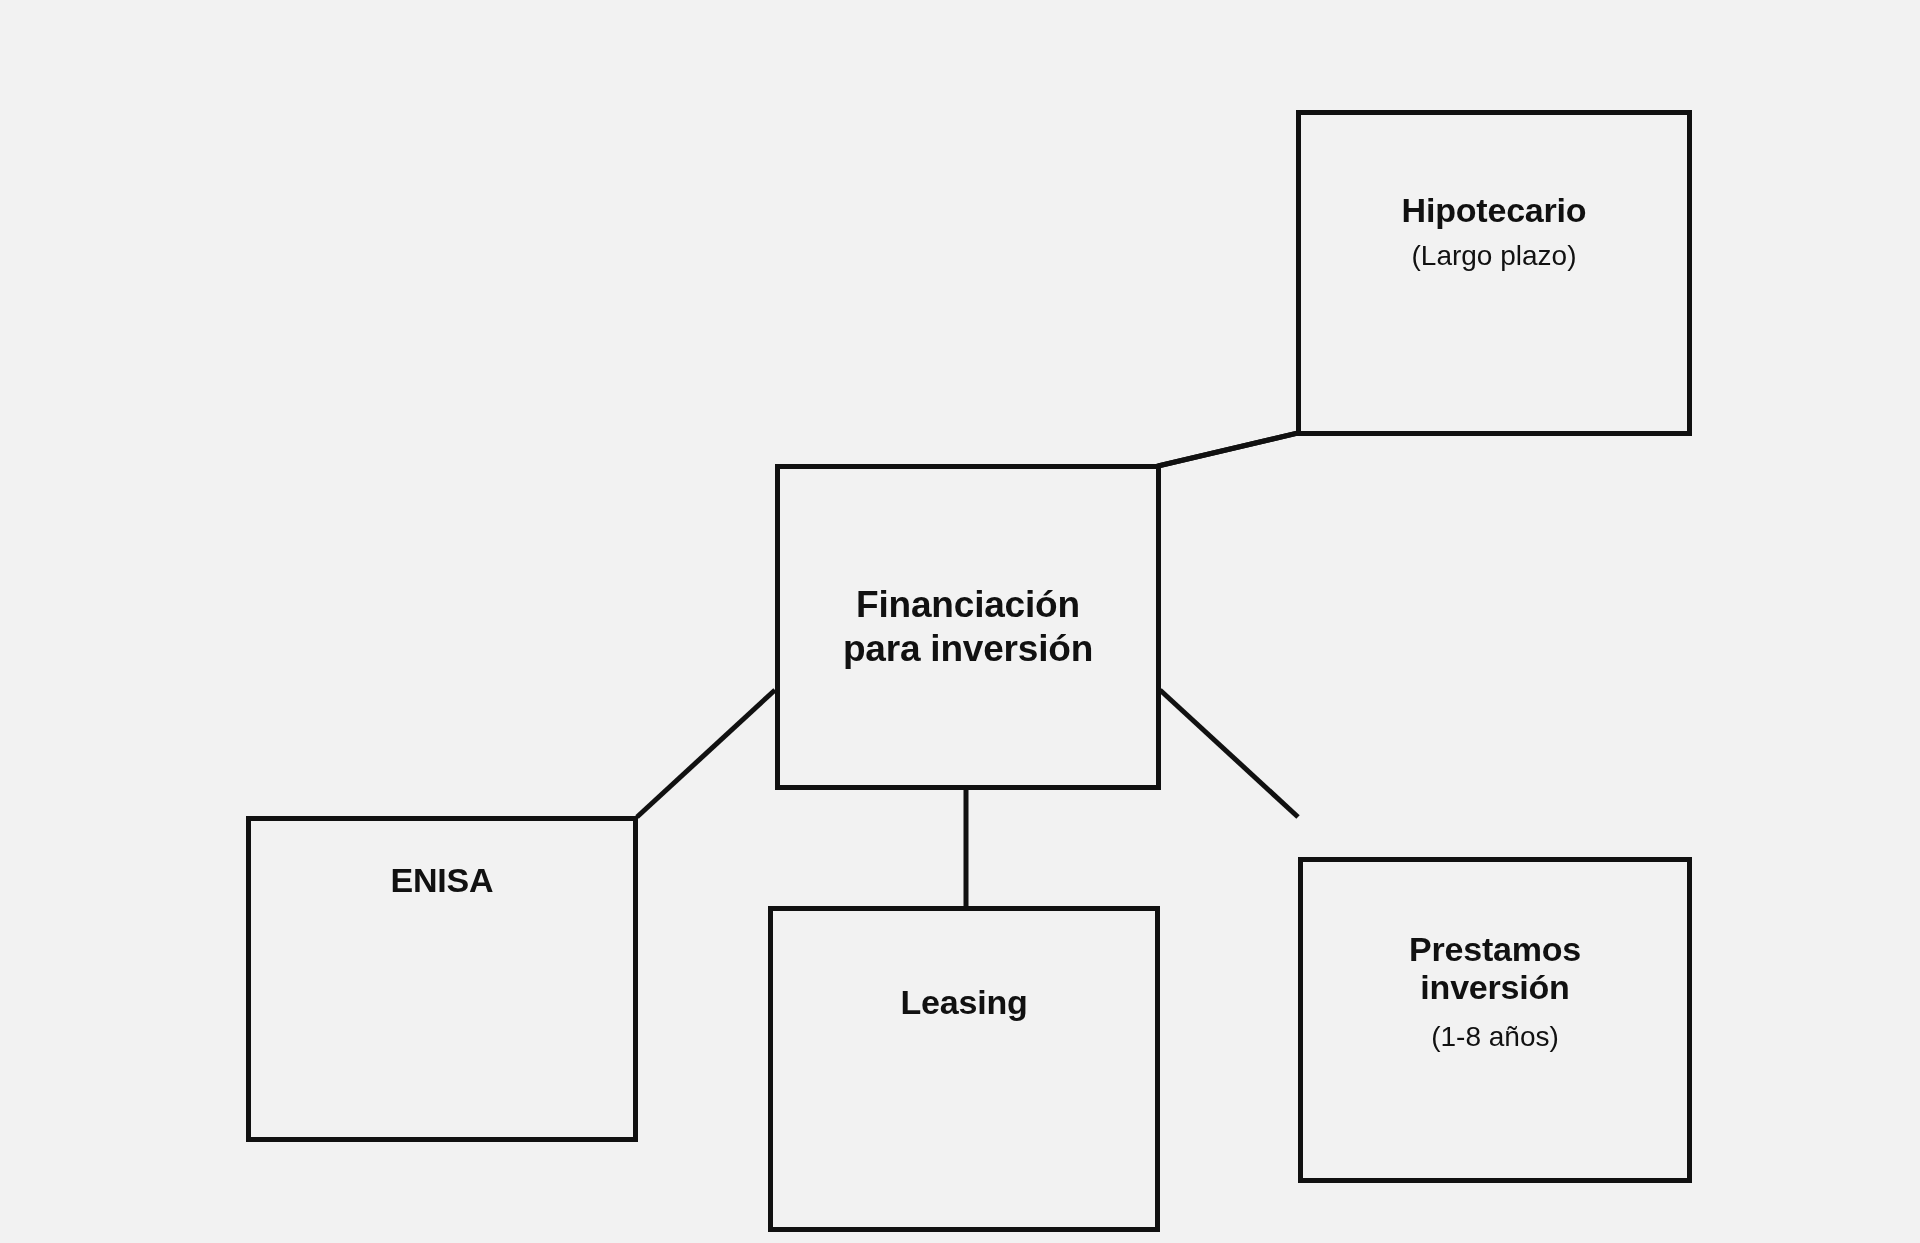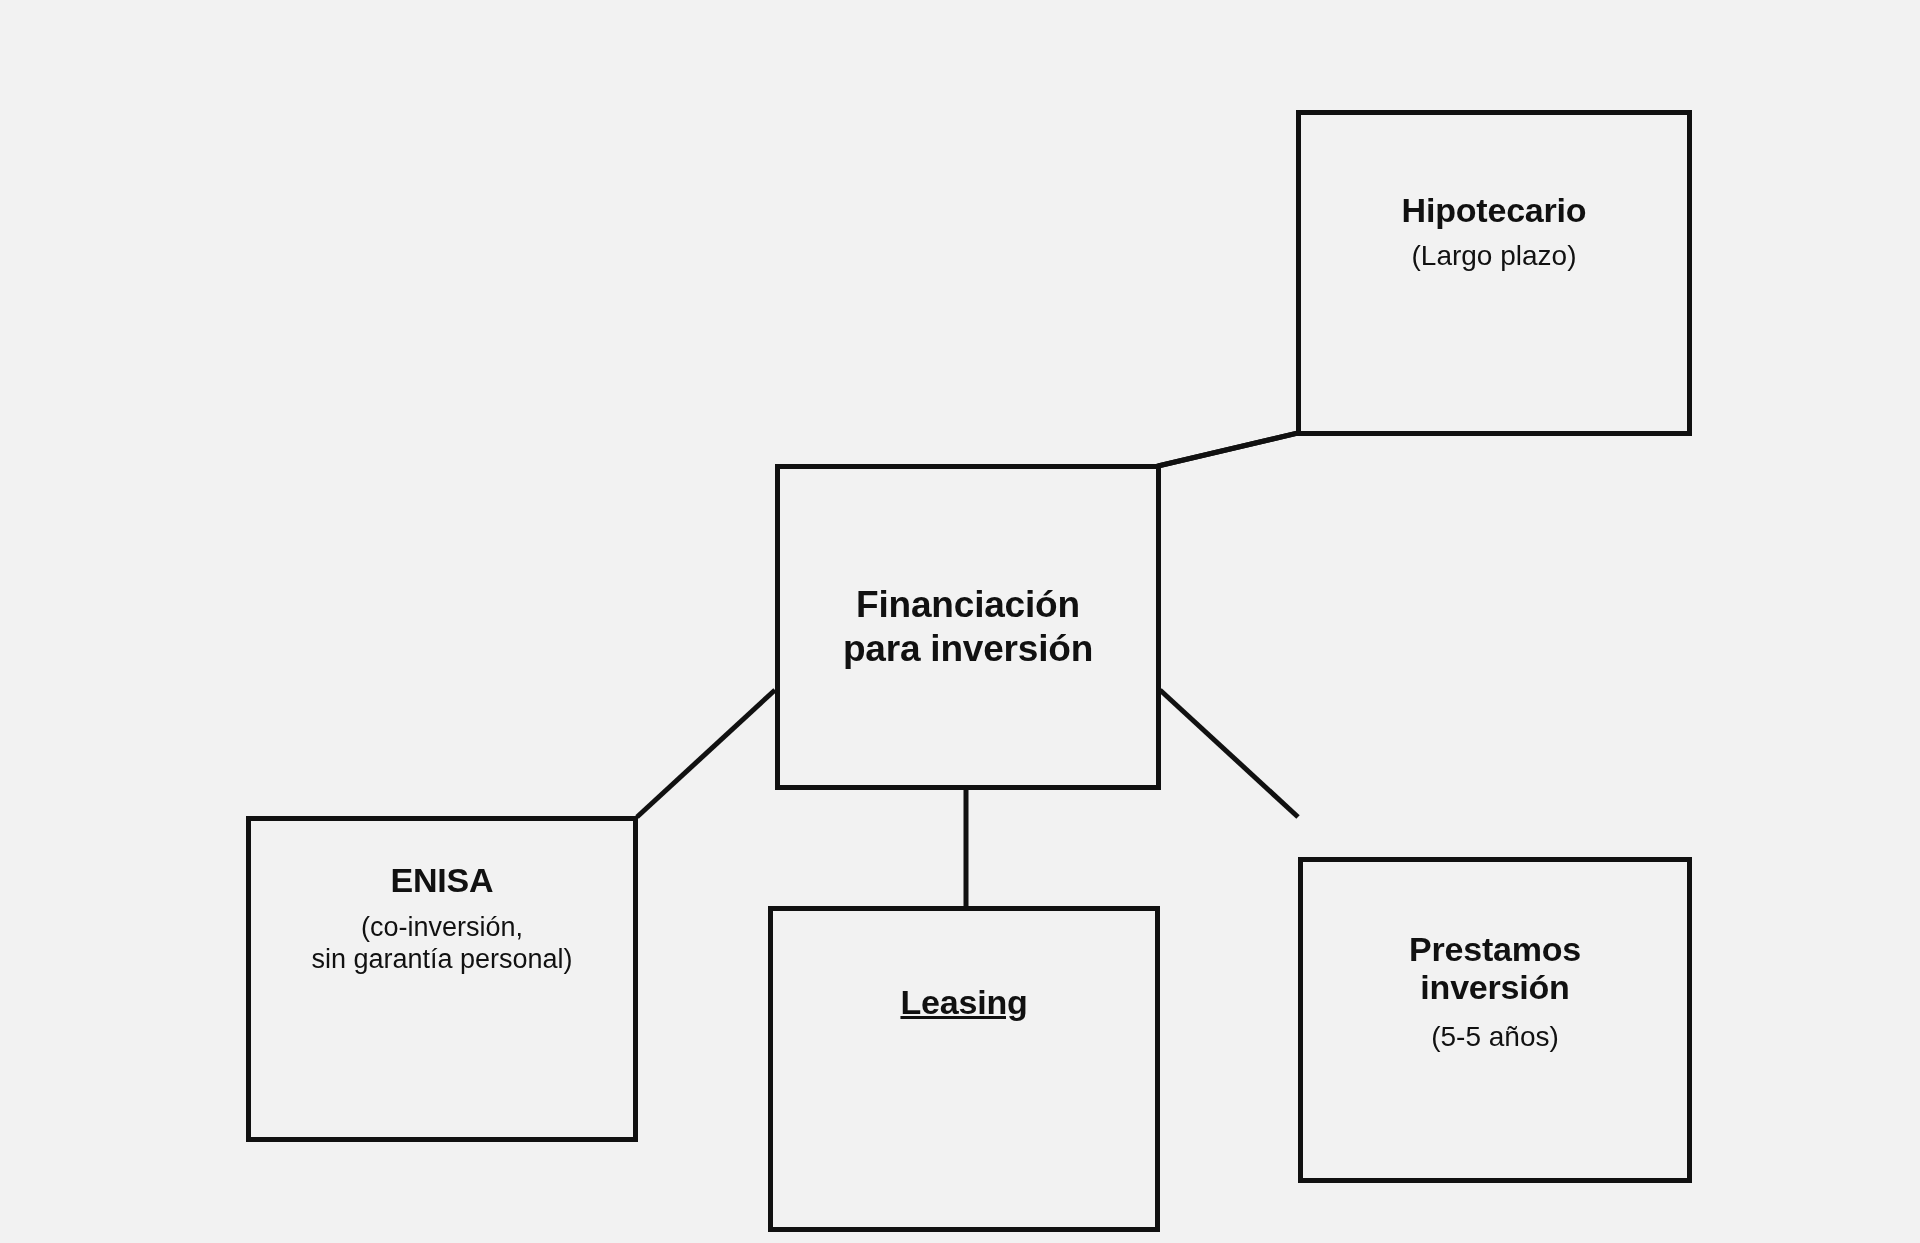--- a/index.html
+++ b/index.html
@@ -98,21 +98,21 @@
   #node-enisa .node-sub   { font-size: 27px; margin-top: 12px; }
 
   #node-leasing {
     left: 768px;
     top: 906px;
     width: 392px;
     height: 326px;
     justify-content: flex-start;
     padding-top: 72px;
   }
-  #node-leasing .node-title { font-size: 34px; text-decoration: underline; }
+  #node-leasing .node-title { font-size: 34px; }
 
   #node-prestamos {
     left: 1298px;
     top: 816px;
     width: 394px;
     height: 326px;
     justify-content: flex-start;
     padding-top: 68px;
     margin-top: 41px;
   }
@@ -143,28 +143,26 @@
 para inversión</div>
   </div>
 
   <div class="node" id="node-hipotecario">
     <div class="node-title">Hipotecario</div>
     <div class="node-sub">(Largo plazo)</div>
   </div>
 
   <div class="node" id="node-enisa">
     <div class="node-title">ENISA</div>
-    <div class="node-sub">(co-inversión,
-sin garantía personal)</div>
   </div>
 
   <div class="node" id="node-leasing">
     <div class="node-title">Leasing</div>
     <div class="node-sub"></div>
   </div>
 
   <div class="node" id="node-prestamos">
     <div class="node-title">Prestamos
 inversión</div>
-    <div class="node-sub">(5-5 años)</div>
+    <div class="node-sub">(1-8 años)</div>
   </div>
 
 </div>
 
 </body></html>

